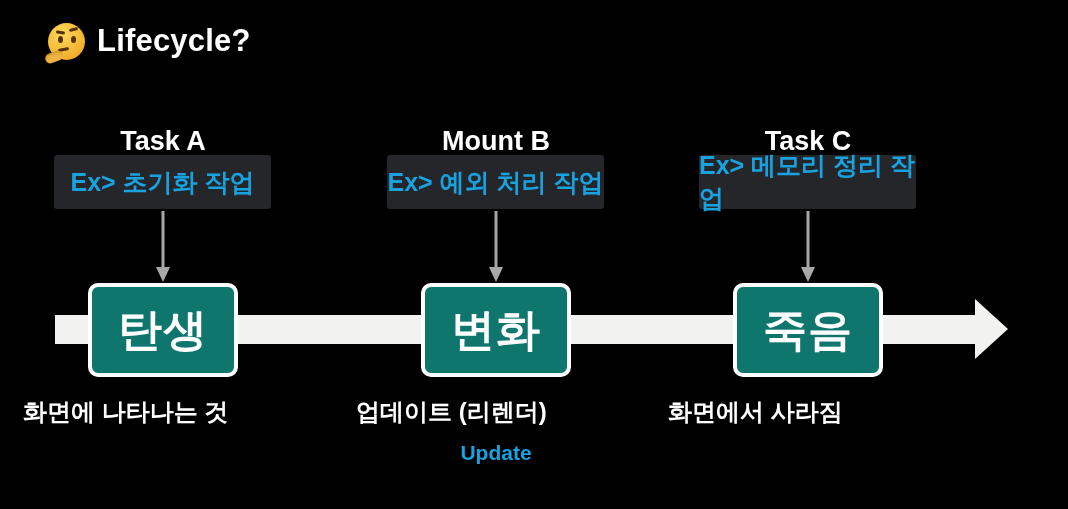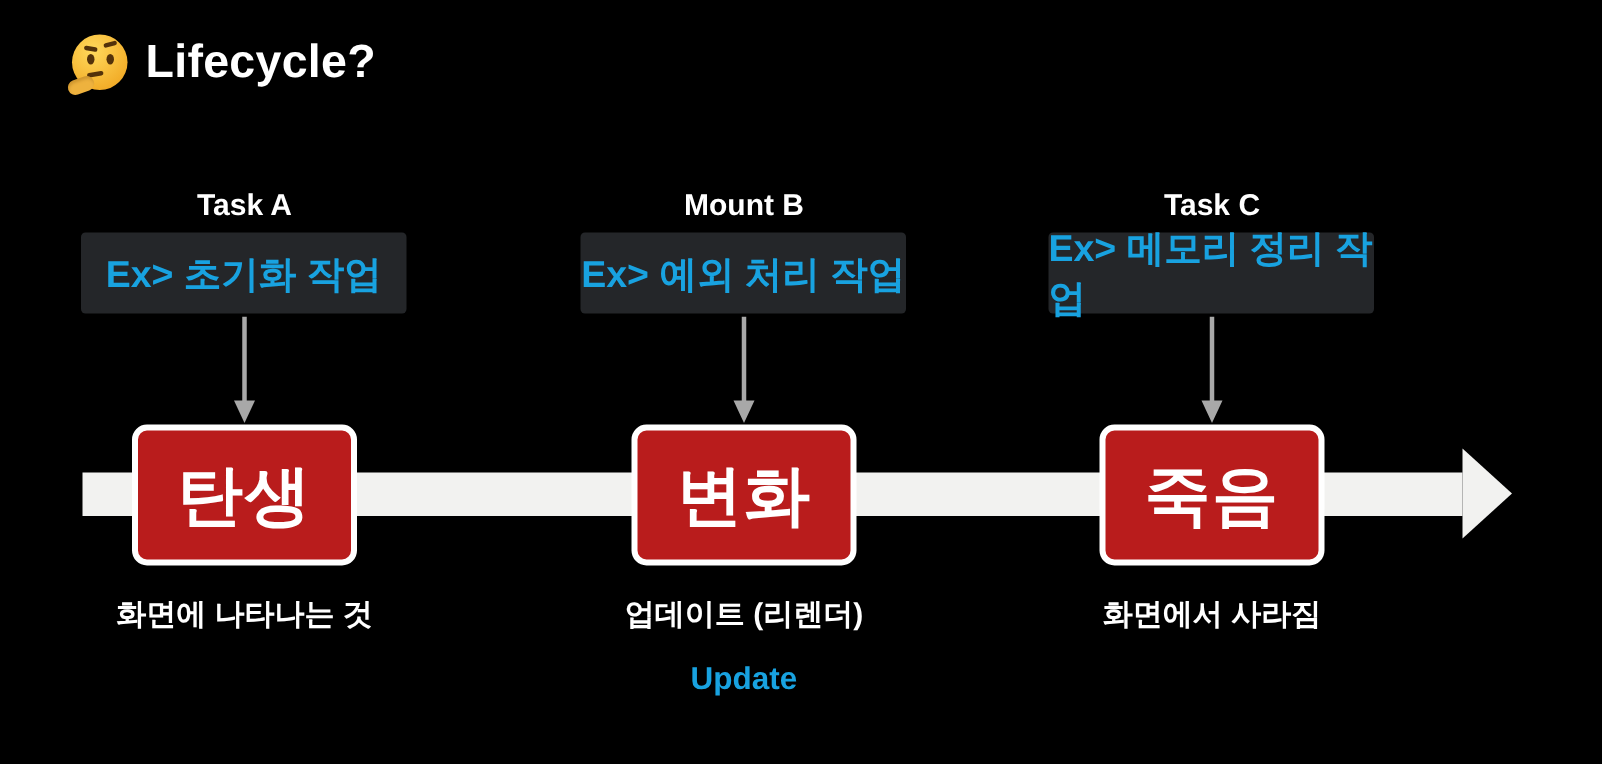--- a/index.html
+++ b/index.html
@@ -76,47 +76,47 @@
 
   
   .column { position: absolute; top: 0; width: 280px; height: 509px; z-index: 2; }
   .col-a { left: 23px; }
   .col-b { left: 356px; }
   .col-c { left: 668px; }
 
   .task-label {
     position: absolute; top: 126px; left: 0; width: 100%;
     text-align: center; color: #ffffff;
-    font-size: 20px; font-weight: 700;
+    font-size: 27px; font-weight: 700;
   }
   .ex-box {
     position: absolute; top: 155px; left: 31px;
     width: 217px; height: 54px;
     background: var(--box-bg);
     border-radius: 3px;
     display: flex; align-items: center; justify-content: center;
     color: var(--accent-blue);
     font-size: 25px; font-weight: 700;
   }
   .down-arrow { position: absolute; top: 211px; left: 132px; width: 16px; height: 72px; }
   .stage-box {
     position: absolute; top: 283px; left: 65px;
     width: 150px; height: 94px;
-    background: #b91c1c;
+    background: #0f766e;
     border: 4px solid #ffffff;
     border-radius: 10px;
     display: flex; align-items: center; justify-content: center;
     color: #ffffff;
     font-size: 44px; font-weight: 800;
     letter-spacing: 1px;
   }
   .desc-label {
     position: absolute; top: 396px; left: 0; width: 100%;
-    text-align: center; color: #ffffff;
-    font-size: 20px; font-weight: 700;
+    text-align: left; color: #ffffff;
+    font-size: 24px; font-weight: 700;
   }
   .phase-label {
     position: absolute; top: 441px; left: 0; width: 100%;
     text-align: center; color: var(--accent-blue);
     font-size: 21px; font-weight: 700;
   }
 </style>
 </head>
 <body>
 

